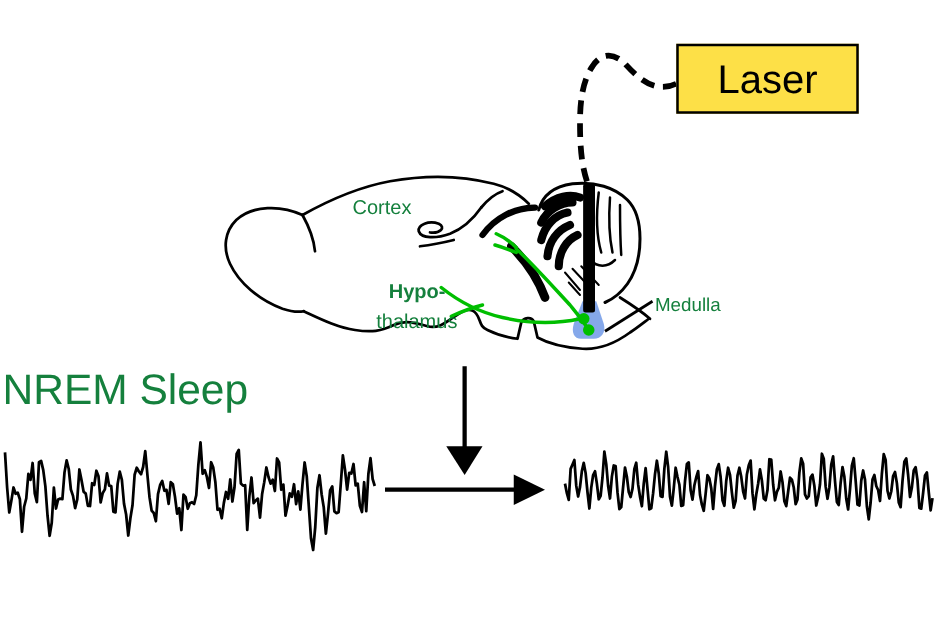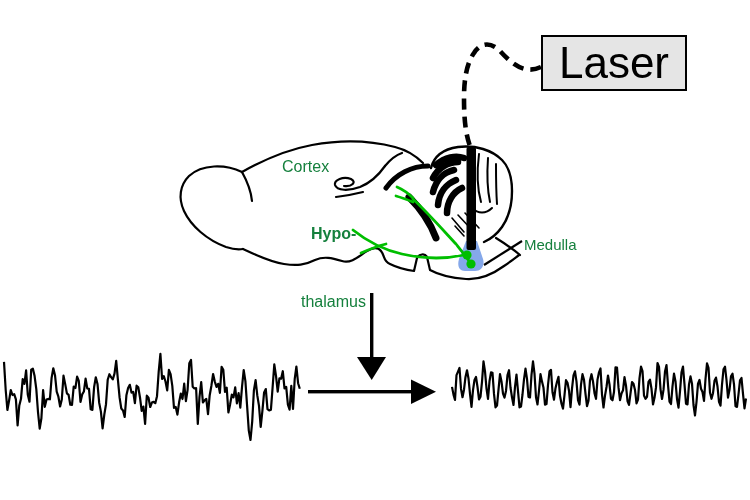--- a/index.html
+++ b/index.html
@@ -7,23 +7,23 @@
     position:relative;width:750px;height:500px;background:#fff;overflow:hidden;
     font-family:"Liberation Sans","DejaVu Sans",sans-serif;color:#000;
   }
   #stage svg{position:absolute;left:0;top:0;}
   .lbl{position:absolute;white-space:nowrap;line-height:1.05;color:#15803d;}
   .lbl-small{font-size:16px;}
   .lbl-medulla{font-size:15px;}
   .lbl-state{font-size:34px;letter-spacing:0px;}
   #laser-box{
     position:absolute;left:541px;top:35px;width:146px;height:56px;
-    border:2.4px solid #000;background:#e5e5e5;box-sizing:border-box;
+    border:2.4px solid #000;background:#fde047;box-sizing:border-box;
     display:flex;align-items:center;justify-content:center;
-    font-size:44px;
+    font-size:32px;
   }
 </style>
 </head>
 <body>
 
 <div id="stage">
 
   <svg width="750" height="500" viewBox="0 0 750 500">
 
     <g fill="none" stroke="#000" stroke-width="2.2" stroke-linecap="round" stroke-linejoin="round">
@@ -101,22 +101,23 @@
       <polygon points="411,379.5 411,404 436,391.7"></polygon>
     </g>
 
     <path fill="none" stroke="#000" stroke-width="2.2" stroke-linejoin="round" d="M4.0 361.9L5.7 390.0L7.4 410.0L9.1 400.5L10.8 390.0L12.5 395.0L14.2 394.2L15.9 399.4L17.6 425.4L19.3 405.4L21.0 398.8L22.7 379.1L24.4 383.9L26.1 370.4L27.8 394.7L29.5 401.7L31.2 369.7L32.9 368.7L34.6 376.1L36.3 389.1L38.0 412.2L39.7 428.6L41.4 418.2L43.1 390.1L44.8 406.8L46.5 399.6L48.2 398.9L49.9 399.3L51.6 377.9L53.3 368.3L55.0 375.2L56.7 391.6L58.4 396.7L60.1 406.5L61.8 399.5L63.5 375.6L65.2 384.1L66.9 393.4L68.6 394.9L70.3 404.7L72.0 404.8L73.7 386.6L75.4 388.0L77.1 376.6L78.8 381.0L80.5 401.9L82.2 394.4L83.9 391.5L85.6 378.7L87.3 388.5L89.0 388.9L90.7 409.3L92.4 409.9L94.1 387.1L95.8 377.3L97.5 383.9L99.2 402.9L100.9 411.6L102.6 428.4L104.3 414.6L106.0 404.2L107.7 379.8L109.4 374.2L111.1 377.2L112.8 379.4L114.5 373.6L116.2 360.9L117.9 379.6L119.6 397.7L121.3 408.5L123.0 410.4L124.7 417.0L126.4 395.3L128.1 388.0L129.8 384.8L131.5 392.6L133.2 391.9L134.9 403.1L136.6 385.7L138.3 387.4L140.0 397.5L141.7 410.9L143.4 406.6L145.1 424.0L146.8 395.7L148.5 397.7L150.2 407.0L151.9 402.6L153.6 401.8L155.3 403.2L157.0 396.2L158.7 371.7L160.4 353.9L162.1 379.0L163.8 376.1L165.5 381.5L167.2 390.4L168.9 369.8L170.6 374.1L172.3 385.8L174.0 407.8L175.7 407.0L177.4 414.6L179.1 402.3L180.8 393.6L182.5 399.0L184.2 383.6L185.9 401.2L187.6 389.8L189.3 363.2L191.0 359.9L192.7 386.8L194.4 388.5L196.1 388.2L197.8 423.9L199.5 396.9L201.2 382.0L202.9 402.5L204.6 400.4L206.3 398.9L208.0 414.1L209.7 395.2L211.4 385.7L213.1 374.0L214.8 381.6L216.5 386.9L218.2 383.8L219.9 392.8L221.6 366.8L223.3 369.9L225.0 391.8L226.7 387.7L228.4 412.5L230.1 404.4L231.8 394.7L233.5 397.4L235.2 387.4L236.9 403.3L238.6 393.1L240.3 407.7L242.0 387.2L243.7 370.0L245.4 381.1L247.1 405.8L248.8 430.6L250.5 440.0L252.2 421.6L253.9 390.4L255.6 380.2L257.3 395.4L259.0 405.9L260.7 426.9L262.4 410.9L264.1 392.4L265.8 389.1L267.5 409.1L269.2 410.5L270.9 409.8L272.6 387.5L274.3 364.3L276.0 375.8L277.7 391.7L279.4 378.3L281.1 378.8L282.8 371.2L284.5 388.3L286.2 386.9L287.9 404.7L289.6 409.6L291.3 385.8L293.0 408.9L294.7 379.2L296.4 366.5L298.1 383.2L299.8 388.8"></path>
     <path fill="none" stroke="#000" stroke-width="2.2" stroke-linejoin="round" d="M452.0 386.9L453.5 394.6L455.0 399.9L456.5 375.1L458.0 371.6L459.5 368.0L461.0 388.7L462.5 397.2L464.0 389.7L465.5 376.9L467.0 370.3L468.5 378.5L470.0 393.8L471.5 406.8L473.0 390.1L474.5 380.0L476.0 377.0L477.5 386.9L479.0 399.4L480.5 396.7L482.0 381.8L483.5 361.3L485.0 371.3L486.5 388.6L488.0 398.8L489.5 381.3L491.0 372.4L492.5 372.8L494.0 393.9L495.5 407.3L497.0 405.6L498.5 389.6L500.0 374.1L501.5 381.4L503.0 393.7L504.5 397.6L506.0 390.9L507.5 375.1L509.0 370.2L510.5 387.5L512.0 397.3L513.5 405.0L515.0 386.9L516.5 374.5L518.0 391.1L519.5 407.4L521.0 406.6L522.5 394.5L524.0 379.3L525.5 368.6L527.0 378.8L528.5 397.0L530.0 397.5L531.5 374.9L533.0 361.4L534.5 373.6L536.0 397.3L537.5 404.5L539.0 390.7L540.5 374.2L542.0 381.6L543.5 387.8L545.0 404.7L546.5 404.1L548.0 385.0L549.5 371.3L551.0 369.9L552.5 392.2L554.0 399.7L555.5 388.2L557.0 381.8L558.5 376.9L560.0 395.8L561.5 403.7L563.0 408.6L564.5 395.1L566.0 380.2L567.5 382.8L569.0 390.7L570.5 407.1L572.0 388.6L573.5 375.4L575.0 371.3L576.5 381.6L578.0 400.2L579.5 404.6L581.0 384.6L582.5 374.2L584.0 379.8L585.5 393.9L587.0 406.1L588.5 400.7L590.0 380.4L591.5 374.2L593.0 381.5L594.5 393.1L596.0 398.8L597.5 379.6L599.0 372.3L600.5 368.5L602.0 394.5L603.5 407.5L605.0 395.6L606.5 387.0L608.0 375.5L609.5 384.4L611.0 398.8L612.5 400.3L614.0 392.0L615.5 367.4L617.0 367.7L618.5 387.4L620.0 400.2L621.5 393.5L623.0 390.3L624.5 377.2L626.0 385.7L627.5 401.0L629.0 404.9L630.5 393.4L632.0 382.1L633.5 383.7L635.0 390.0L636.5 403.3L638.0 399.5L639.5 378.1L641.0 366.7L642.5 371.0L644.0 395.5L645.5 398.8L647.0 396.9L648.5 381.8L650.0 379.7L651.5 388.8L653.0 404.4L654.5 397.8L656.0 387.4L657.5 363.0L659.0 366.9L660.5 389.1L662.0 399.0L663.5 389.9L665.0 371.6L666.5 365.1L668.0 384.8L669.5 401.6L671.0 404.0L672.5 386.4L674.0 373.7L675.5 381.4L677.0 399.0L678.5 407.6L680.0 391.4L681.5 372.4L683.0 366.6L684.5 384.3L686.0 403.7L687.5 404.4L689.0 384.5L690.5 376.4L692.0 383.6L693.5 405.0L695.0 415.5L696.5 402.0L698.0 383.7L699.5 380.0L701.0 388.8L702.5 392.0L704.0 400.8L705.5 379.0L707.0 363.3L708.5 367.9L710.0 392.6L711.5 398.8L713.0 393.2L714.5 380.8L716.0 377.6L717.5 386.5L719.0 401.9L720.5 405.7L722.0 384.7L723.5 369.4L725.0 366.7L726.5 380.0L728.0 397.6L729.5 389.9L731.0 376.4L732.5 373.7L734.0 384.3L735.5 406.3L737.0 406.9L738.5 394.4L740.0 380.4L741.5 378.0L743.0 393.8L744.5 408.3L746.0 398.5"></path>
   </svg>
 
   <div class="lbl lbl-small" style="left:282px;top:159px;">Cortex</div>
 
   <div class="lbl lbl-small" style="left:311px;top:226px;font-weight:bold;">Hypo-</div>
-  <div class="lbl lbl-small" style="left:301px;top:250px;margin-top:44px;">thalamus</div>
+  <div class="lbl lbl-small" style="left:301px;top:250px;">thalamus</div>
 
   <div class="lbl lbl-medulla" style="left:524px;top:237px;">Medulla</div>
 
   <div id="laser-box">
     <span>Laser</span>
   </div>
 
+  <div class="lbl lbl-state" style="left:2px;top:295px;">NREM Sleep</div>
 
 </div>
 
 </body></html>

